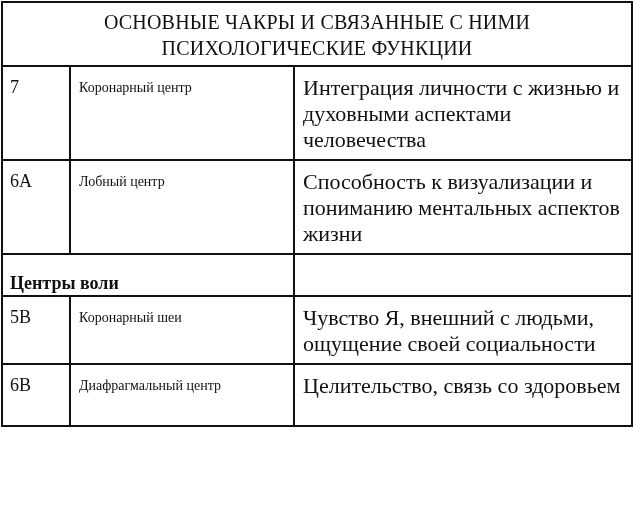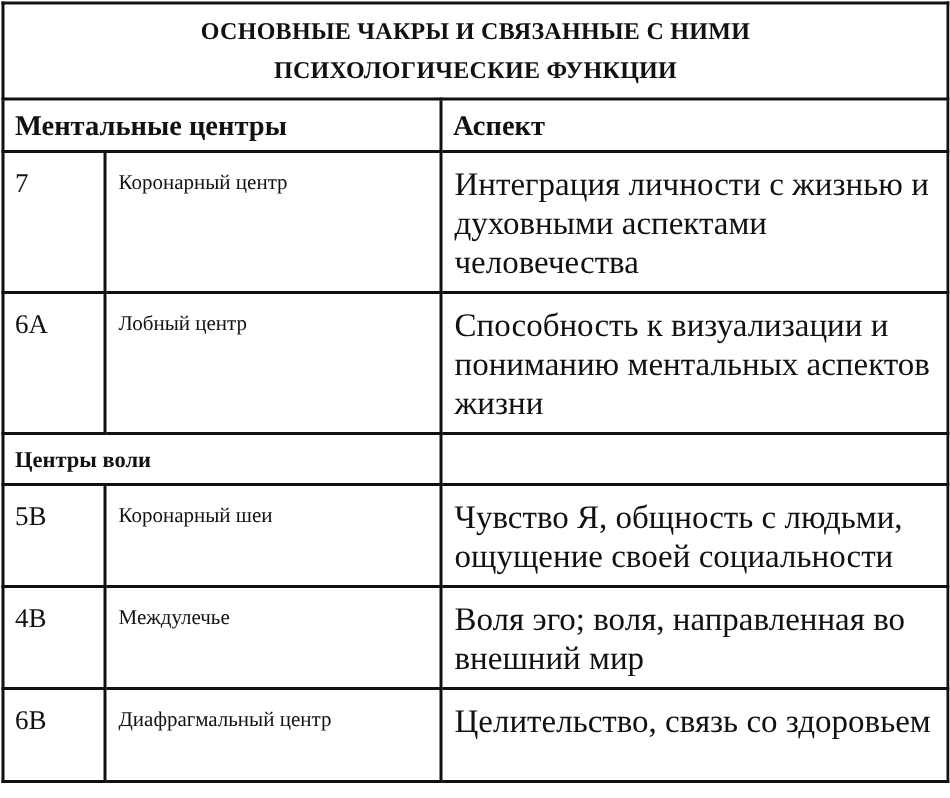--- a/index.html
+++ b/index.html
@@ -29,26 +29,25 @@
       padding: 0;
       font-weight: normal;
       text-align: left;
     }
     .title-cell {
       height: 62px;
       text-align: center !important;
       vertical-align: middle !important;
     }
     .title-text {
-      font-size: 16px;
+      font-size: 20px;
       line-height: 26px;
       letter-spacing: 0.2px;
       padding: 5px 10px 4px 10px;
       text-transform: uppercase;
-      font-weight: bold;
     }
     .hdr-cell {
       height: 33px;
       vertical-align: middle !important;
     }
     .hdr-text {
       font-size: 19px;
       font-weight: bold;
       padding: 3px 7px 0 7px;
       line-height: 24px;
@@ -62,23 +61,23 @@
       font-size: 14px;
       line-height: 26px;
       padding: 8px 8px 6px 8px;
     }
     .aspect-text {
       font-size: 22px;
       line-height: 26px;
       padding: 8px 6px 6px 8px;
     }
     .section-text {
-      font-size: 15px;
+      font-size: 18px;
       font-weight: bold;
-      padding: 5px 7px 0 7px;
+      padding: 16px 7px 0 7px;
       line-height: 24px;
     }
     col.c1 { width: 68px; }
     col.c2 { width: 224px; }
     col.c3 { width: 338px; }
   </style>
 </head>
 <body>
 
 <table class="chakras">
@@ -88,28 +87,20 @@
       <col class="c3">
   </colgroup>
   <tbody>
       <tr>
     <td colspan="3" class="title-cell">
       <div class="title-text">
         <div>ОСНОВНЫЕ ЧАКРЫ И СВЯЗАННЫЕ С НИМИ</div>
         <div>ПСИХОЛОГИЧЕСКИЕ ФУНКЦИИ</div>
       </div>
     </td>
-  </tr>
-  <tr>
-    <th colspan="2" class="hdr-cell">
-      <div class="hdr-text">Ментальные центры</div>
-    </th>
-    <th class="hdr-cell">
-      <div class="hdr-text">Аспект</div>
-    </th>
   </tr>
 
   <tr style="height:62px;">
     <td>
           <div class="num">7</div>
         </td>
     <td>
           <div class="cell-text">Коронарный центр</div>
         </td>
     <td>
@@ -136,32 +127,21 @@
   </tr>
 
   <tr style="height:64px;margin-top:16px;">
     <td>
           <div class="num">5B</div>
         </td>
     <td>
           <div class="cell-text">Коронарный шеи</div>
         </td>
     <td>
-          <div class="aspect-text">Чувство Я, общность с людьми, ощущение своей социальности</div>
-        </td>
-  </tr>
-  <tr style="height:62px;">
-    <td>
-          <div class="num">4B</div>
-        </td>
-    <td>
-          <div class="cell-text">Междулечье</div>
-        </td>
-    <td>
-          <div class="aspect-text">Воля эго; воля, направленная во внешний мир</div>
+          <div class="aspect-text">Чувство Я, внешний с людьми, ощущение своей социальности</div>
         </td>
   </tr>
   <tr style="height:62px;">
     <td>
           <div class="num">6B</div>
         </td>
     <td>
           <div class="cell-text">Диафрагмальный центр</div>
         </td>
     <td>

